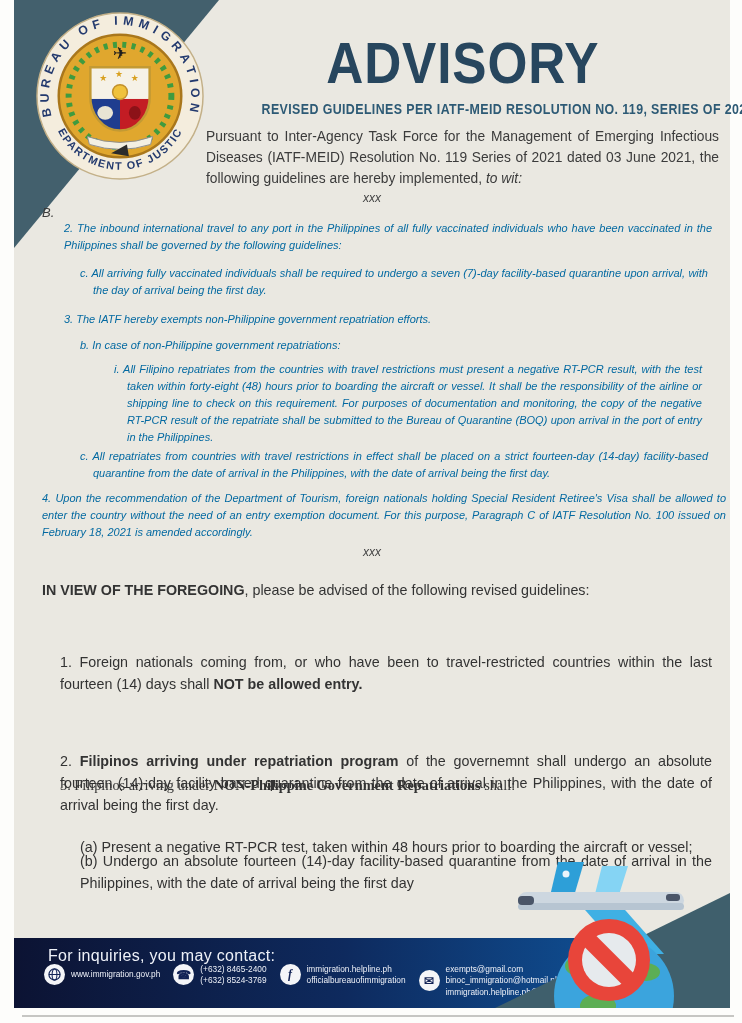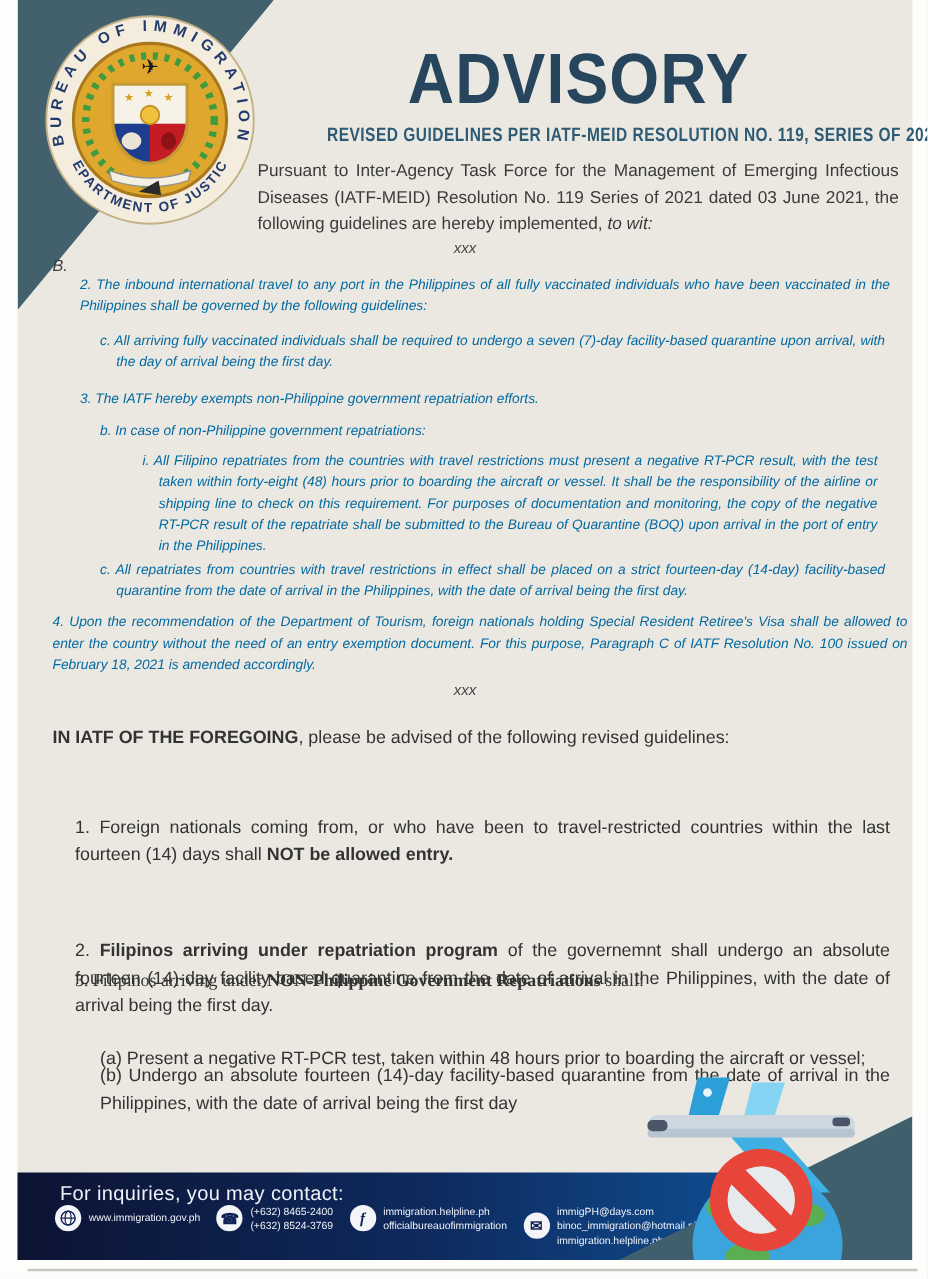--- a/index.html
+++ b/index.html
@@ -120,21 +120,21 @@
     <div class="bl">B.</div>
     <p class="bp p-b2">2.  The inbound international travel to any port in the Philippines of all fully vaccinated individuals who have been vaccinated in the Philippines shall be governed by the following guidelines:</p>
     <p class="bp p-b2c hang">c. All arriving fully vaccinated individuals shall be required to undergo a seven (7)-day facility-based quarantine upon arrival, with the day of arrival being the first day.</p>
     <p class="bp p-b3">3. The IATF hereby exempts non-Philippine government repatriation efforts.</p>
     <p class="bp p-b3b">b. In case of non-Philippine government repatriations:</p>
     <p class="bp p-b3bi hang">i. All Filipino repatriates from the countries with travel restrictions must present a negative RT-PCR result, with the test taken within forty-eight (48) hours prior to boarding the aircraft or vessel.  It shall be the responsibility of the airline or shipping line to check on this requirement.  For purposes of documentation and monitoring, the copy of the negative RT-PCR result of the repatriate shall be submitted to the Bureau of Quarantine (BOQ) upon arrival in the port of entry in the Philippines.</p>
     <p class="bp p-b3c hang">c.  All repatriates from countries with travel restrictions in effect shall be placed on a strict fourteen-day (14-day) facility-based quarantine from the date of arrival in the Philippines, with the date of arrival being the first day.</p>
     <p class="bp p-b4">4.  Upon the recommendation of the Department of Tourism, foreign nationals holding Special Resident Retiree's Visa shall be allowed to enter the country without the need of an entry exemption document.  For this purpose, Paragraph C of IATF Resolution No. 100 issued on February 18, 2021 is amended accordingly.</p>
     <div class="sep sep2">xxx</div>
 
-    <p class="gp p-inview"><b>IN IATF OF THE FOREGOING</b><span>, please be advised of the following revised guidelines:</span></p>
+    <p class="gp p-inview"><b>IN VIEW OF THE FOREGOING</b><span>, please be advised of the following revised guidelines:</span></p>
     <p class="gp p-a1"><span>1.  Foreign nationals coming from, or who have been to travel-restricted countries within the last fourteen (14) days shall </span><b>NOT be allowed entry.</b></p>
     <p class="gp p-a2"><span>2.  </span><b>Filipinos arriving under repatriation program</b><span> of the governemnt shall undergo an absolute fourteen (14)-day facility-based quarantine from the date of arrival in the Philippines, with the date of arrival being the first day.</span></p>
     <p class="gp p-a3"><span>3.  Filipinos arriving under </span><b>NON-Philippine Government Repatriations</b><span> shall:</span></p>
     <p class="gp p-a3a">(a) Present a negative RT-PCR test, taken within 48 hours prior to boarding the aircraft or vessel;</p>
     <p class="gp p-a3b">(b) Undergo an absolute fourteen (14)-day facility-based quarantine from the date of arrival in the Philippines, with the date of arrival being the first day</p>
 
     <div class="corner-br"></div>
 
     <svg class="illus" viewBox="0 0 212 154">
       <g>
@@ -185,21 +185,21 @@
         <div class="cgroup">
           <span class="cicon" style="font-family:'Liberation Serif',serif;font-style:italic;">f</span>
           <div class="clines">
             <span>immigration.helpline.ph</span>
             <span>officialbureauofimmigration</span>
           </div>
         </div>
         <div class="cgroup">
           <span class="cicon">✉</span>
           <div class="clines">
-            <span>immigPH@days.com</span>
+            <span>exempts@gmail.com</span>
             <span>binoc_immigration@hotmail.ph</span>
             <span>immigration.helpline.ph@gmail.com</span>
           </div>
         </div>
       </div>
     </div>
   </div>
 
   <div class="bottom-edge"></div>
 </div>

